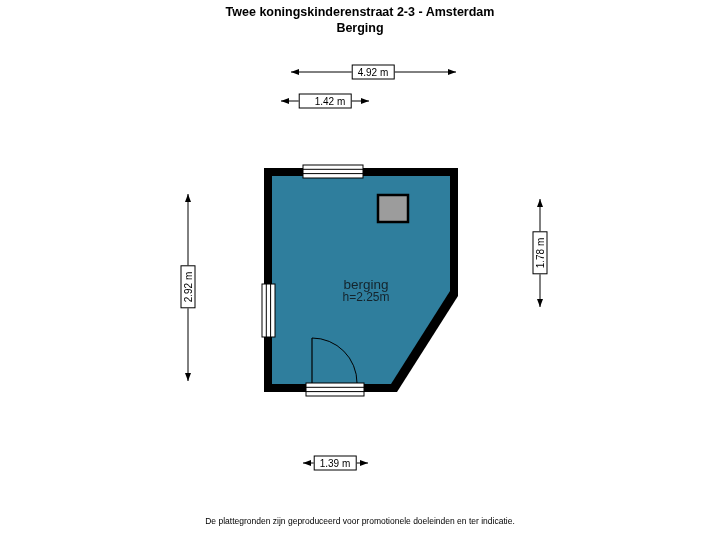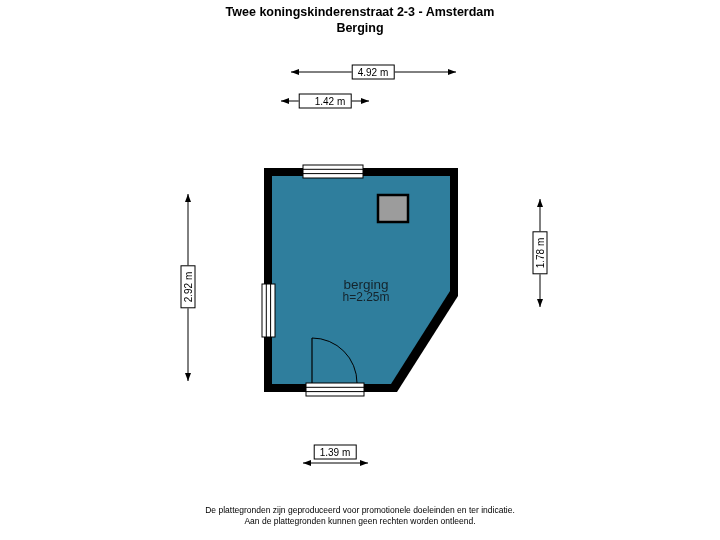--- a/index.html
+++ b/index.html
@@ -94,25 +94,24 @@
 
   <div class="titles">
     <div class="title">Twee koningskinderenstraat 2-3 - Amsterdam</div>
     <div class="subtitle">Berging</div>
   </div>
 
   <div class="dim" style="left:373px;top:72px;">4.92 m</div>
   <div class="dim" style="left:325px;top:101px;padding-left:15px;">1.42 m</div>
   <div class="dim vert" style="left:188px;top:287px;">2.92 m</div>
   <div class="dim vert" style="left:540px;top:253px;">1.78 m</div>
-  <div class="dim" style="left:335px;top:452px;">1.39 m</div>
+  <div class="dim" style="left:335px;top:463px;">1.39 m</div>
 
   <div class="room-label">
     <div class="room-name">berging</div>
     <div class="room-height">h=2.25m</div>
   </div>
 
   <div class="footer">
     <div>De plattegronden zijn geproduceerd voor promotionele doeleinden en ter indicatie.</div>
-    <div>Aan de plattegronden kunnen geen rechten worden ontleend.</div>
   </div>
 
 </div>
 
 </body></html>

